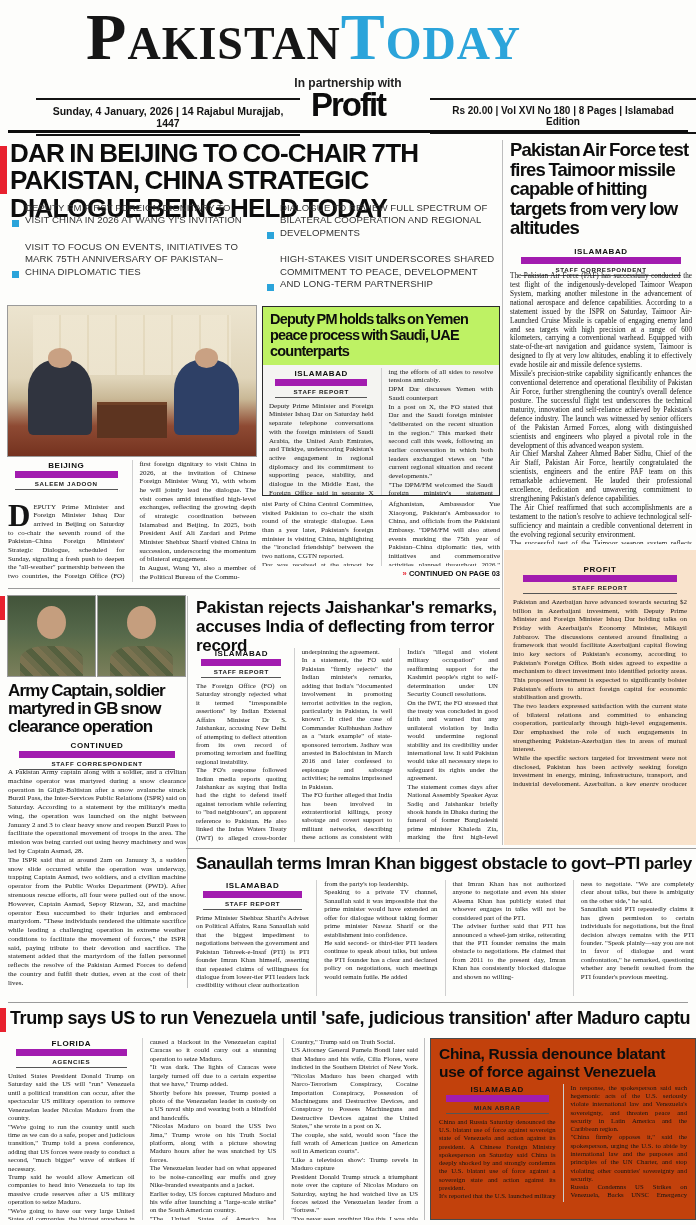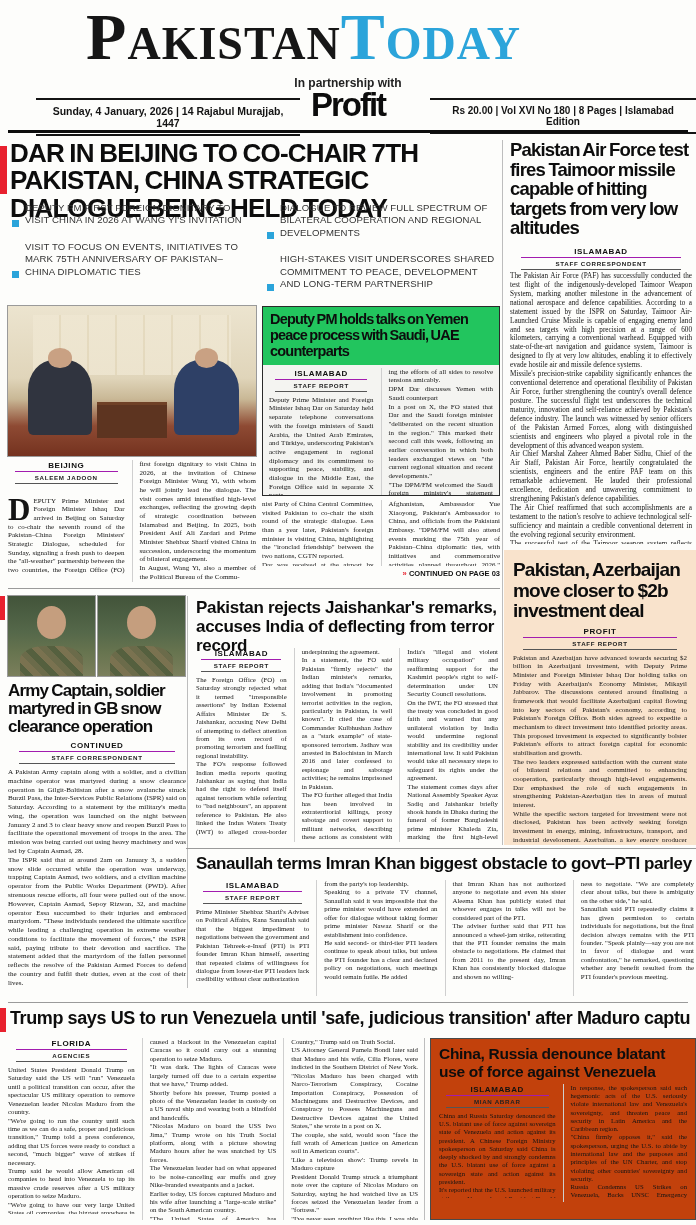--- a/index.html
+++ b/index.html
@@ -32,35 +32,35 @@
   .hl-mid{font-size:17px;line-height:1.12;letter-spacing:-0.3px;}
   .hl-one{font-size:17px;white-space:nowrap;letter-spacing:-0.4px;overflow:hidden;}
   
   .bullets{display:flex;gap:22px;}
   .bul-col{flex:1;display:flex;flex-direction:column;gap:14px;}
   .bullet{display:flex;align-items:flex-end;}
   .bul-sq{flex:0 0 auto;width:7px;height:7px;background:#2ba4da;margin:3px 6px 0 0;}
   .bul-tx{font-size:9.6px;line-height:1.3;color:#333;text-transform:uppercase;letter-spacing:0.1px;}
   
   .byline-block{width:88%;margin:1px auto 4px;text-align:center;}
-  .dateline{font-size:8px;font-weight:bold;letter-spacing:0.6px;border-bottom:1px solid #a21caf;padding-bottom:1px;}
+  .dateline{font-size:8px;font-weight:bold;letter-spacing:0.6px;border-bottom:7px solid #a21caf;padding-bottom:1px;}
   .byline{font-size:6.2px;font-weight:bold;letter-spacing:0.7px;border-bottom:1px solid #555;padding:2px 0;color:#222;}
   
   .bodytext{font-family:"Liberation Serif",serif;font-size:7px;line-height:1.24;
     text-align:justify;white-space:pre-line;color:#141414;overflow:hidden;}
   .cols{display:flex;overflow:hidden;}
   .cols .col{flex:1;min-width:0;overflow:hidden;}
   .cols .col + .col{border-left:1px solid #cfcfcf;padding-left:7px;margin-left:7px;}
   .dropcap{float:left;font-family:"Liberation Serif",serif;font-weight:bold;
     font-size:31px;line-height:24px;margin:1px 3px 0 0;}
   .cont-note{text-align:right;font-size:7.5px;font-weight:bold;margin-top:3px;}
   .cont-note .chev{color:#e8212e;}
   
   .yemen-box{border:1.5px solid #2a2a2a;background:#f4f4f1;}
-  .yemen-head{background:#22c55e;padding:5px 7px;}
+  .yemen-head{background:#bef264;padding:5px 7px;}
   .yemen-body{padding:3px 6px 4px;}
   .azer-box{background:#f9e3cc;padding:10px 9px 6px;}
   .china-box{border:1px solid #4a4a4a;background:#c2410c;padding:6px 8px 4px;}
   
   .photo{overflow:hidden;outline:1px solid #9a9a9a;}
   .photo-lead{background:linear-gradient(180deg,#ece4cf 0%,#e0d5ba 48%,#c9b896 62%,#8e4a33 80%,#74321f 100%);}
   .ph-screen{position:absolute;left:10%;top:6%;width:80%;height:40%;
     background:repeating-linear-gradient(90deg,#efe7d2 0 26px,#e4d9bd 26px 28px);opacity:.8;}
   .ph-fig{position:absolute;bottom:14%;width:26%;height:50%;border-radius:40% 40% 8% 8%;}
   .ph-fig.left{left:8%;background:#30343f;}
@@ -177,21 +177,20 @@
       <div class="byline">STAFF CORRESPONDENT</div>
     </div>
   </div>
   <div class="abs bodytext" style="left:510px;top:272px;width:182px;height:272px;font-size:7.2px;">The Pakistan Air Force (PAF) has successfully conducted the test flight of the indigenously-developed Taimoor Weapon System, marking another milestone in the advancement of national aerospace and defence capabilities. According to a statement issued by the ISPR on Saturday, Taimoor Air-Launched Cruise Missile is capable of engaging enemy land and sea targets with high precision at a range of 600 kilometers, carrying a conventional warhead. Equipped with state-of-the-art navigation and guidance system, Taimoor is designed to fly at very low altitudes, enabling it to effectively evade hostile air and missile defence systems.
 Missile's precision-strike capability significantly enhances the conventional deterrence and operational flexibility of Pakistan Air Force, further strengthening the country's overall defence posture. The successful flight test underscores the technical maturity, innovation and self-reliance achieved by Pakistan's defence industry. The launch was witnessed by senior officers of the Pakistan Armed Forces, along with distinguished scientists and engineers who played a pivotal role in the development of this advanced weapon system.
 Air Chief Marshal Zaheer Ahmed Baber Sidhu, Chief of the Air Staff, Pakistan Air Force, heartily congratulated the scientists, engineers and the entire PAF team on this remarkable achievement. He lauded their professional excellence, dedication and unwavering commitment to strengthening Pakistan's defence capabilities.
 The Air Chief reaffirmed that such accomplishments are a testament to the nation's resolve to achieve technological self-sufficiency and maintain a credible conventional deterrent in the evolving regional security environment.
 The successful test of the Taimoor weapon system reflects Pakistan Air Force's continued pursuit of operational readiness, technological superiority and national security objectives, the ISPR statement concluded.</div>
 
   <div class="abs azer-box" style="left:504px;top:550px;width:192px;height:295px;box-sizing:border-box;overflow:hidden;">
-    <div class="hl cond" style="font-size:19px;line-height:1.08;">Pakistan, Azerbaijan move closer to $2b investment deal</div>
     <div class="byline-block" style="margin-top:5px;">
       <div class="dateline">PROFIT</div>
       <div class="byline">STAFF REPORT</div>
     </div>
     <div class="bodytext" style="height:188px;">Pakistan and Azerbaijan have advanced towards securing $2 billion in Azerbaijani investment, with Deputy Prime Minister and Foreign Minister Ishaq Dar holding talks on Friday with Azerbaijan's Economy Minister, Mikayil Jabbarov. The discussions centered around finalising a framework that would facilitate Azerbaijani capital flowing into key sectors of Pakistan's economy, according to Pakistan's Foreign Office. Both sides agreed to expedite a mechanism to direct investment into identified priority areas. This proposed investment is expected to significantly bolster Pakistan's efforts to attract foreign capital for economic stabilisation and growth.
 The two leaders expressed satisfaction with the current state of bilateral relations and committed to enhancing cooperation, particularly through high-level engagements. Dar emphasised the role of such engagements in strengthening Pakistan-Azerbaijan ties in areas of mutual interest.
 While the specific sectors targeted for investment were not disclosed, Pakistan has been actively seeking foreign investment in energy, mining, infrastructure, transport, and industrial development. Azerbaijan, a key energy producer and an emerging investor in the region, has shown increasing interest in expanding its economic presence in South Asia.</div>
   </div>
 
   <div class="abs hrule" style="left:8px;top:588px;width:492px;"></div>

